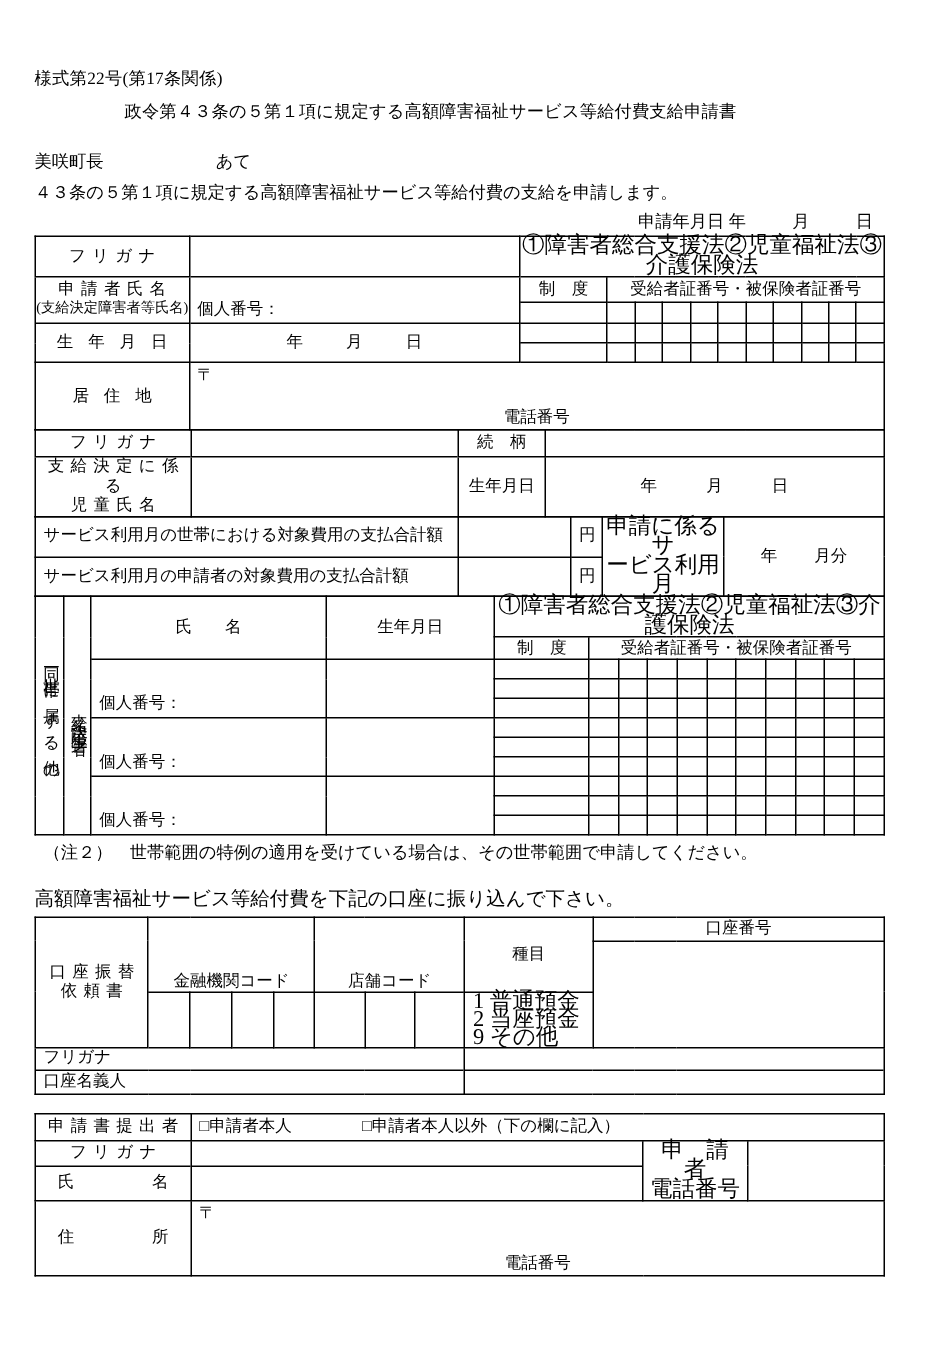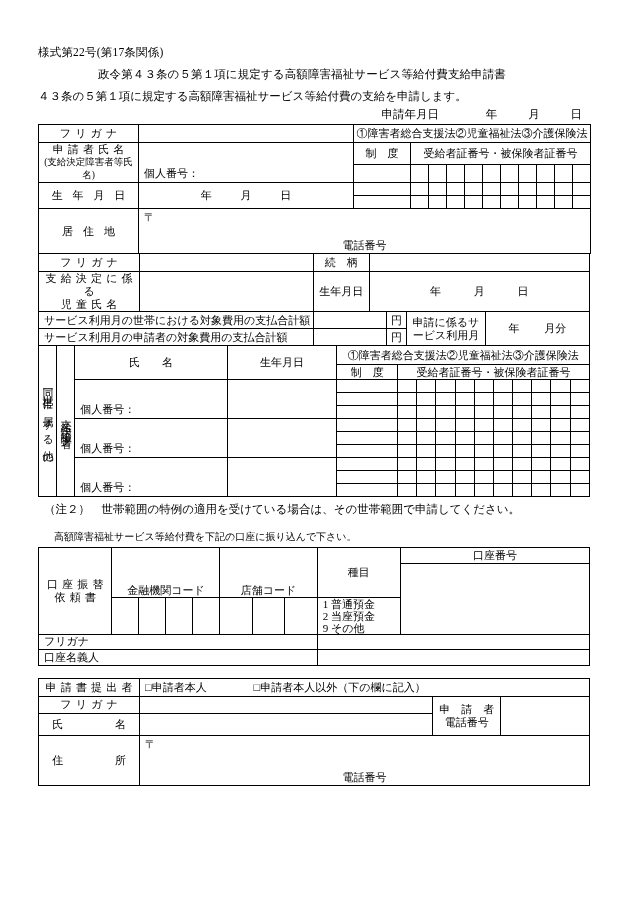--- a/index.html
+++ b/index.html
@@ -4,80 +4,84 @@
 <style>
   html,body{margin:0;padding:0;}
   body{
     width:630px;height:903px;
     background:#ffffff;
     font-family:"Liberation Serif","DejaVu Serif",serif;
     color:#000;
     font-size:11px;
     -webkit-font-smoothing:none;
   }
-  .page{position:relative;width:630px;height:903px;box-sizing:border-box;padding:45px 40px 0 38px;}
+  .page{position:relative;width:630px;height:903px;box-sizing:border-box;padding:45px 40px 0 23px;}
 
   
   .form-no{font-size:11.5px;letter-spacing:.2px;}
   .doc-title{font-size:11.5px;margin-top:7px;padding-left:60px;letter-spacing:.1px;}
   .addressee{margin-top:18px;font-size:11.5px;}
   .addressee .to{display:inline-block;margin-left:72px;}
   .lead{margin-top:6px;font-size:11.5px;line-height:16px;letter-spacing:0;}
   .lead .ind{display:block;text-indent:12px;}
   .appdate{margin-top:3px;font-size:11.5px;text-align:right;padding-right:8px;}
-  .appdate .lbl{margin-right:44px;}
+  .appdate .lbl{}
   .appdate .y{margin-right:28px;}
   .appdate .m{margin-right:28px;}
 
   
   table{border-collapse:collapse;width:100%;table-layout:fixed;}
   table.frame{border:1px solid #000;}
   td,th{border:1px solid #000;padding:0;font-weight:normal;font-size:11px;
         vertical-align:middle;text-align:center;line-height:13px;}
   .dashed-b{border-bottom:1px dotted #555 !important;}
   .no-b{border-bottom:none !important;}
   .no-t{border-top:none !important;}
   .spread{letter-spacing:.38em;padding-left:.38em;}
   .spread2{letter-spacing:.9em;padding-left:.9em;}
   .lft{text-align:left;padding-left:5px;}
   .sm{font-size:9.5px;}
-  .xs{font-size:11px;margin-top:37px;}
+  .xs{font-size:15px;margin-top:37px;}
 
   
   .t1{margin-top:2px;}
 
   
   .vert{
     writing-mode:vertical-rl;
     text-orientation:upright;
     letter-spacing:.28em;
     white-space:nowrap;
     margin:0 auto;
     font-size:11px;
     line-height:1;
   }
   .vwrap{display:flex;align-items:center;justify-content:center;height:100%;}
 
   
   .notes{margin-top:4px;font-size:11.5px;line-height:16.5px;}
   .notes div{padding-left:6px;}
-  .bank-lead{margin-top:12px;font-size:10px;margin-left:16px;}
+  .bank-lead{margin-top:12px;font-size:13px;}
 
   .t2{margin-top:3px;}
   .t3{margin-top:12px;}
   .yen{text-align:right;padding-right:4px;}
 </style>
 </head>
 <body>
 
 <div class="page">
 
   <div class="form-no">様式第22号(第17条関係)</div>
   <div class="doc-title">政令第４３条の５第１項に規定する高額障害福祉サービス等給付費支給申請書</div>
 
+  <div class="addressee">
+    <span>美咲町長</span>
+    <span class="to">あて</span>
+  </div>
 
   <div class="lead">
     <span>４３条の５第１項に規定する高額障害福祉サービス等給付費の支給を申請します。</span>
   </div>
 
   <div class="appdate">
     <span class="lbl">申請年月日</span>
     <span class="y">年</span>
     <span class="m">月</span>
     <span>日</span>

